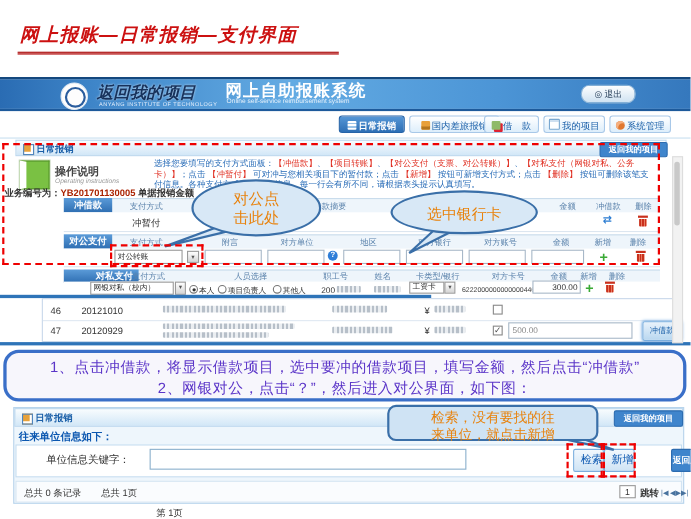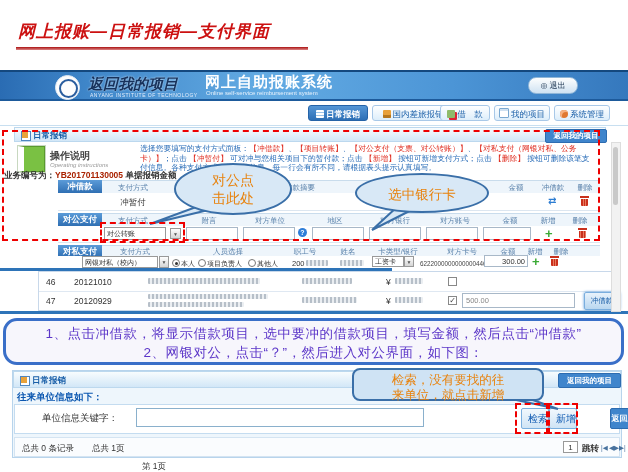--- a/index.html
+++ b/index.html
@@ -187,21 +187,21 @@
   <div class="inp" style="left:369px;top:227px;width:52px;"></div>
   <div class="inp" style="left:426px;top:227px;width:52px;"></div>
   <div class="inp" style="left:483px;top:227px;width:48px;"></div>
   <span class="plus" style="left:545px;top:226px;">+</span>
   <div class="trash" style="left:578px;top:228px;">
       <i></i>
       <b></b>
     </div>
 
   <div class="hband" style="top:245px;height:12px;"></div>
-  <div class="seclabel" style="left:58px;top:245px;height:12px;line-height:12px;">对私支付</div>
+  <div class="seclabel" style="left:58px;top:245px;height:12px;line-height:12px;padding-left:24px;">对私支付</div>
   <span class="t th" style="left:112px;top:247px;width:46px;">支付方式</span>
   <span class="t th" style="left:198px;top:247px;width:60px;">人员选择</span>
   <span class="t th" style="left:288px;top:247px;width:34px;">职工号</span>
   <span class="t th" style="left:334px;top:247px;width:28px;">姓名</span>
   <span class="t th" style="left:372px;top:247px;width:52px;text-align:center;">卡类型/银行</span>
   <span class="t th" style="left:436px;top:247px;width:52px;">对方卡号</span>
   <span class="t th" style="left:494px;top:247px;width:28px;">金额</span>
   <span class="t th" style="left:522px;top:247px;width:26px;">新增</span>
   <span class="t th" style="left:548px;top:247px;width:26px;">删除</span>
   <div class="vrow" style="top:256px;height:12px;border-bottom:none;"></div>

